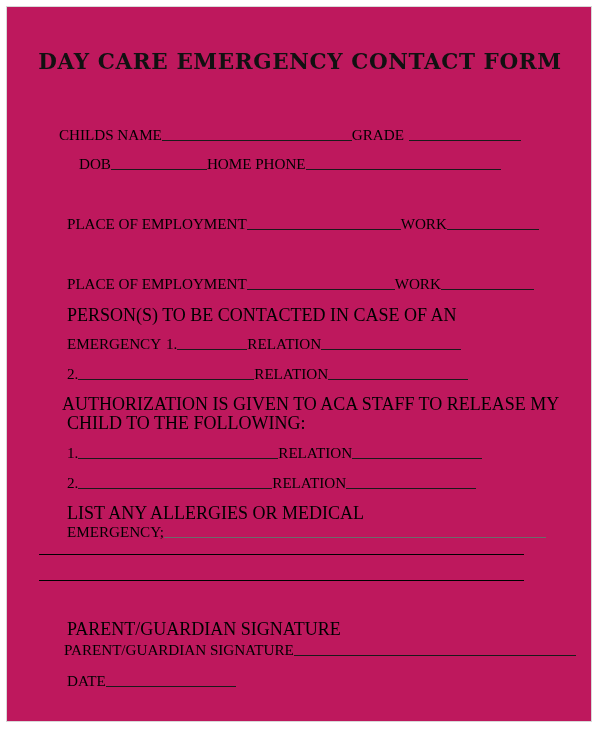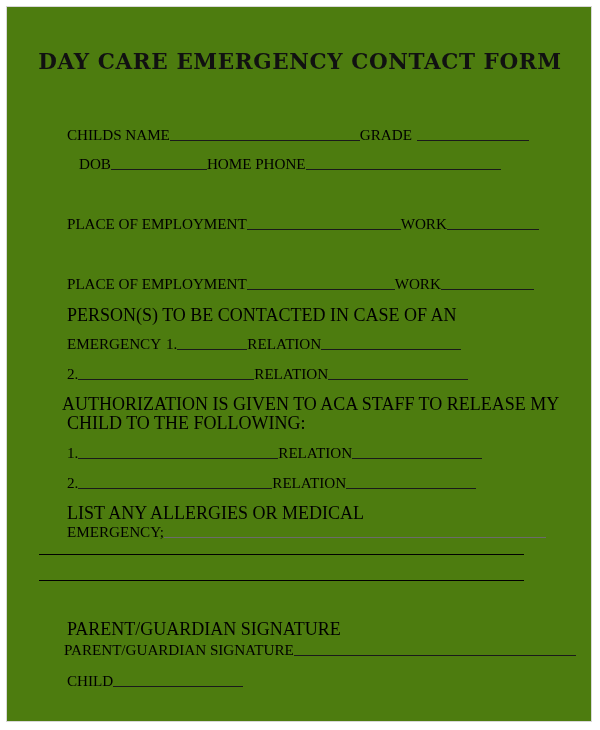--- a/index.html
+++ b/index.html
@@ -14,21 +14,21 @@
     color: #000000;
     overflow: hidden;
   }
   #page {
     position: absolute;
     left: 6px;
     top: 6px;
     width: 586px;
     height: 716px;
     border: 1px solid #d8d8d8;
-    background: #4d7c0f;
+    background: #be185d;
     box-sizing: border-box;
   }
   #sheet {
     position: relative;
     width: 100%;
     height: 100%;
   }
 
   
   .doc-title {
@@ -83,21 +83,21 @@
   }
 </style>
 </head>
 <body>
 
 <div id="page">
   <div id="sheet">
 
     <div class="doc-title">DAY CARE EMERGENCY CONTACT FORM</div>
 
-    <div class="row" style="left:52px; top:119px;margin-left:8px;">
+    <div class="row" style="left:52px; top:119px;">
       <span class="lbl">CHILDS NAME</span><span class="fill" style="width:190px;"></span><span class="lbl">GRADE</span><span class="gap"></span><span class="fill" style="width:112px;"></span>
     </div>
 
     <div class="row" style="left:60px; top:148px;margin-left:12px;">
       <span class="lbl">DOB</span><span class="fill" style="width:96px;"></span><span class="lbl">HOME PHONE</span><span class="fill" style="width:195px;"></span>
     </div>
 
 
     <div class="row" style="left:60px; top:208px;">
       <span class="lbl">PLACE OF EMPLOYMENT</span><span class="fill" style="width:154px;"></span><span class="lbl">WORK</span><span class="fill" style="width:92px;"></span>
@@ -138,17 +138,17 @@
     <div class="hr" style="left:32px; top:573px; width:485px;"></div>
 
 
     <div class="para" style="left:60px; top:613px;">PARENT/GUARDIAN SIGNATURE</div>
 
     <div class="row" style="left:57px; top:634px;">
       <span class="lbl">PARENT/GUARDIAN SIGNATURE</span><span class="fill" style="width:282px;"></span>
     </div>
 
     <div class="row" style="left:60px; top:665px;">
-      <span class="lbl">CHILD</span><span class="fill" style="width:130px;"></span>
+      <span class="lbl">DATE</span><span class="fill" style="width:130px;"></span>
     </div>
 
   </div>
 </div>
 
 </body></html>

